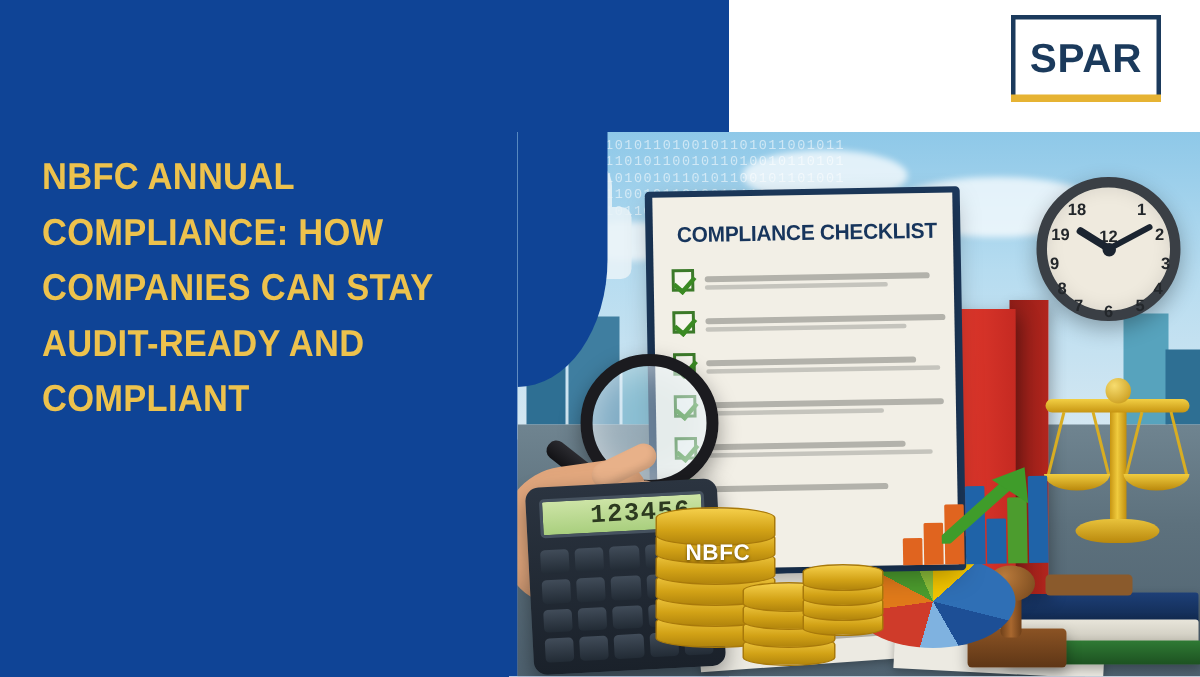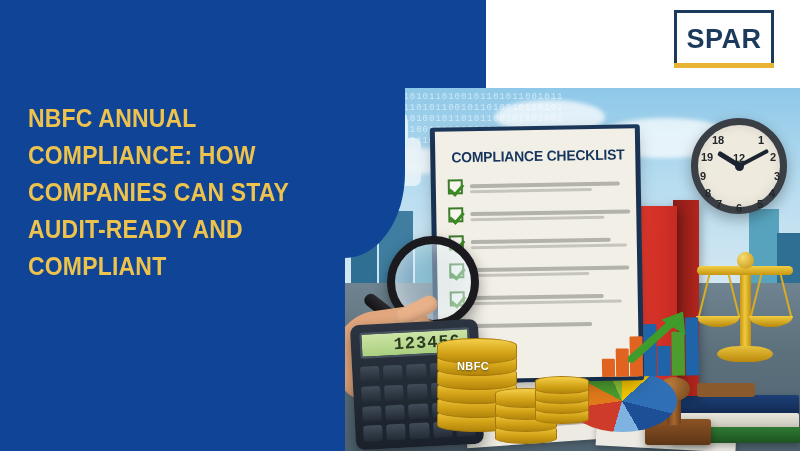--- a/index.html
+++ b/index.html
@@ -258,21 +258,21 @@
   .calc-keys{ position:absolute; left:8px; top:42px; right:8px; bottom:8px;
               display:grid; grid-template-columns:repeat(5,1fr); grid-template-rows:repeat(4,1fr); gap:4px; }
   .key{ background:linear-gradient(#414c59,#222b35); border-radius:3px; }
 
   
   .coinstack{ position:absolute; }
   .coin{ position:absolute; border-radius:50%/28%;
          background:linear-gradient(#f5cf4a,#d2a216 60%,#b2850c);
          border:1px solid #a8790a; }
   .coin-label{
-    position:absolute; font-size:11px; font-weight:bold; color:#ffffff;
+    position:absolute; font-size:15px; font-weight:bold; color:#ffffff;
     text-shadow:0 1px 2px rgba(0,0,0,.5); letter-spacing:.4px;
   }
 
   
   .pie{ position:absolute; left:222px; top:282px; width:110px; height:110px; }
   .pie-top{ position:absolute; left:0; top:0; width:110px; height:62px; border-radius:50%;
             background:conic-gradient(
                #f2c400 0deg 48deg,
                #2f6fb5 48deg 104deg,
                #1d4f96 104deg 150deg,

